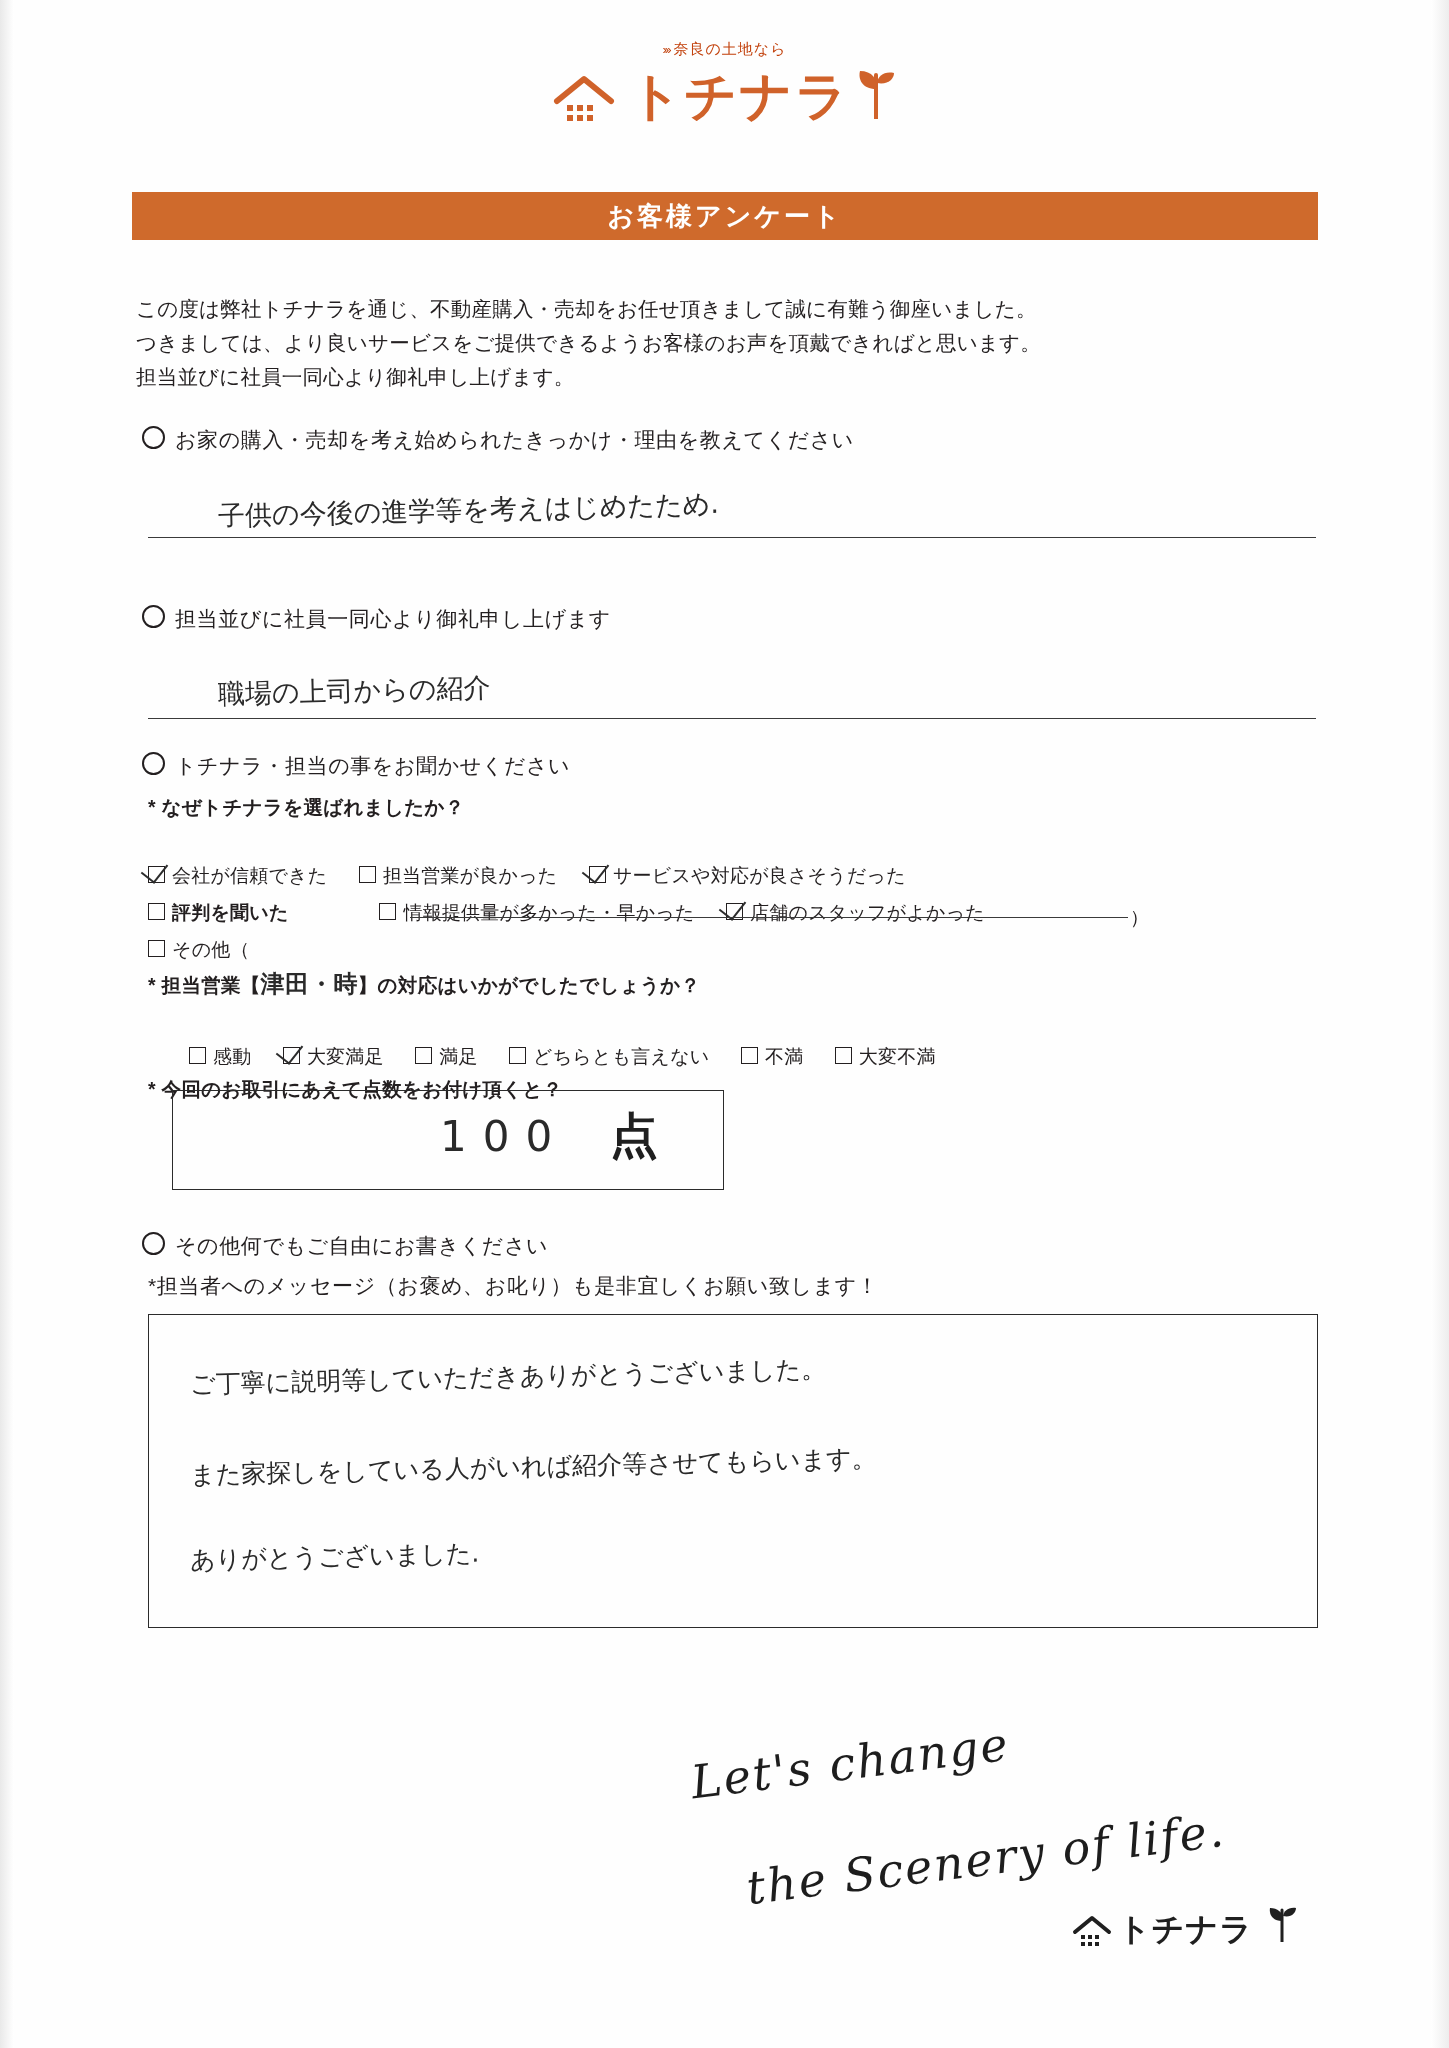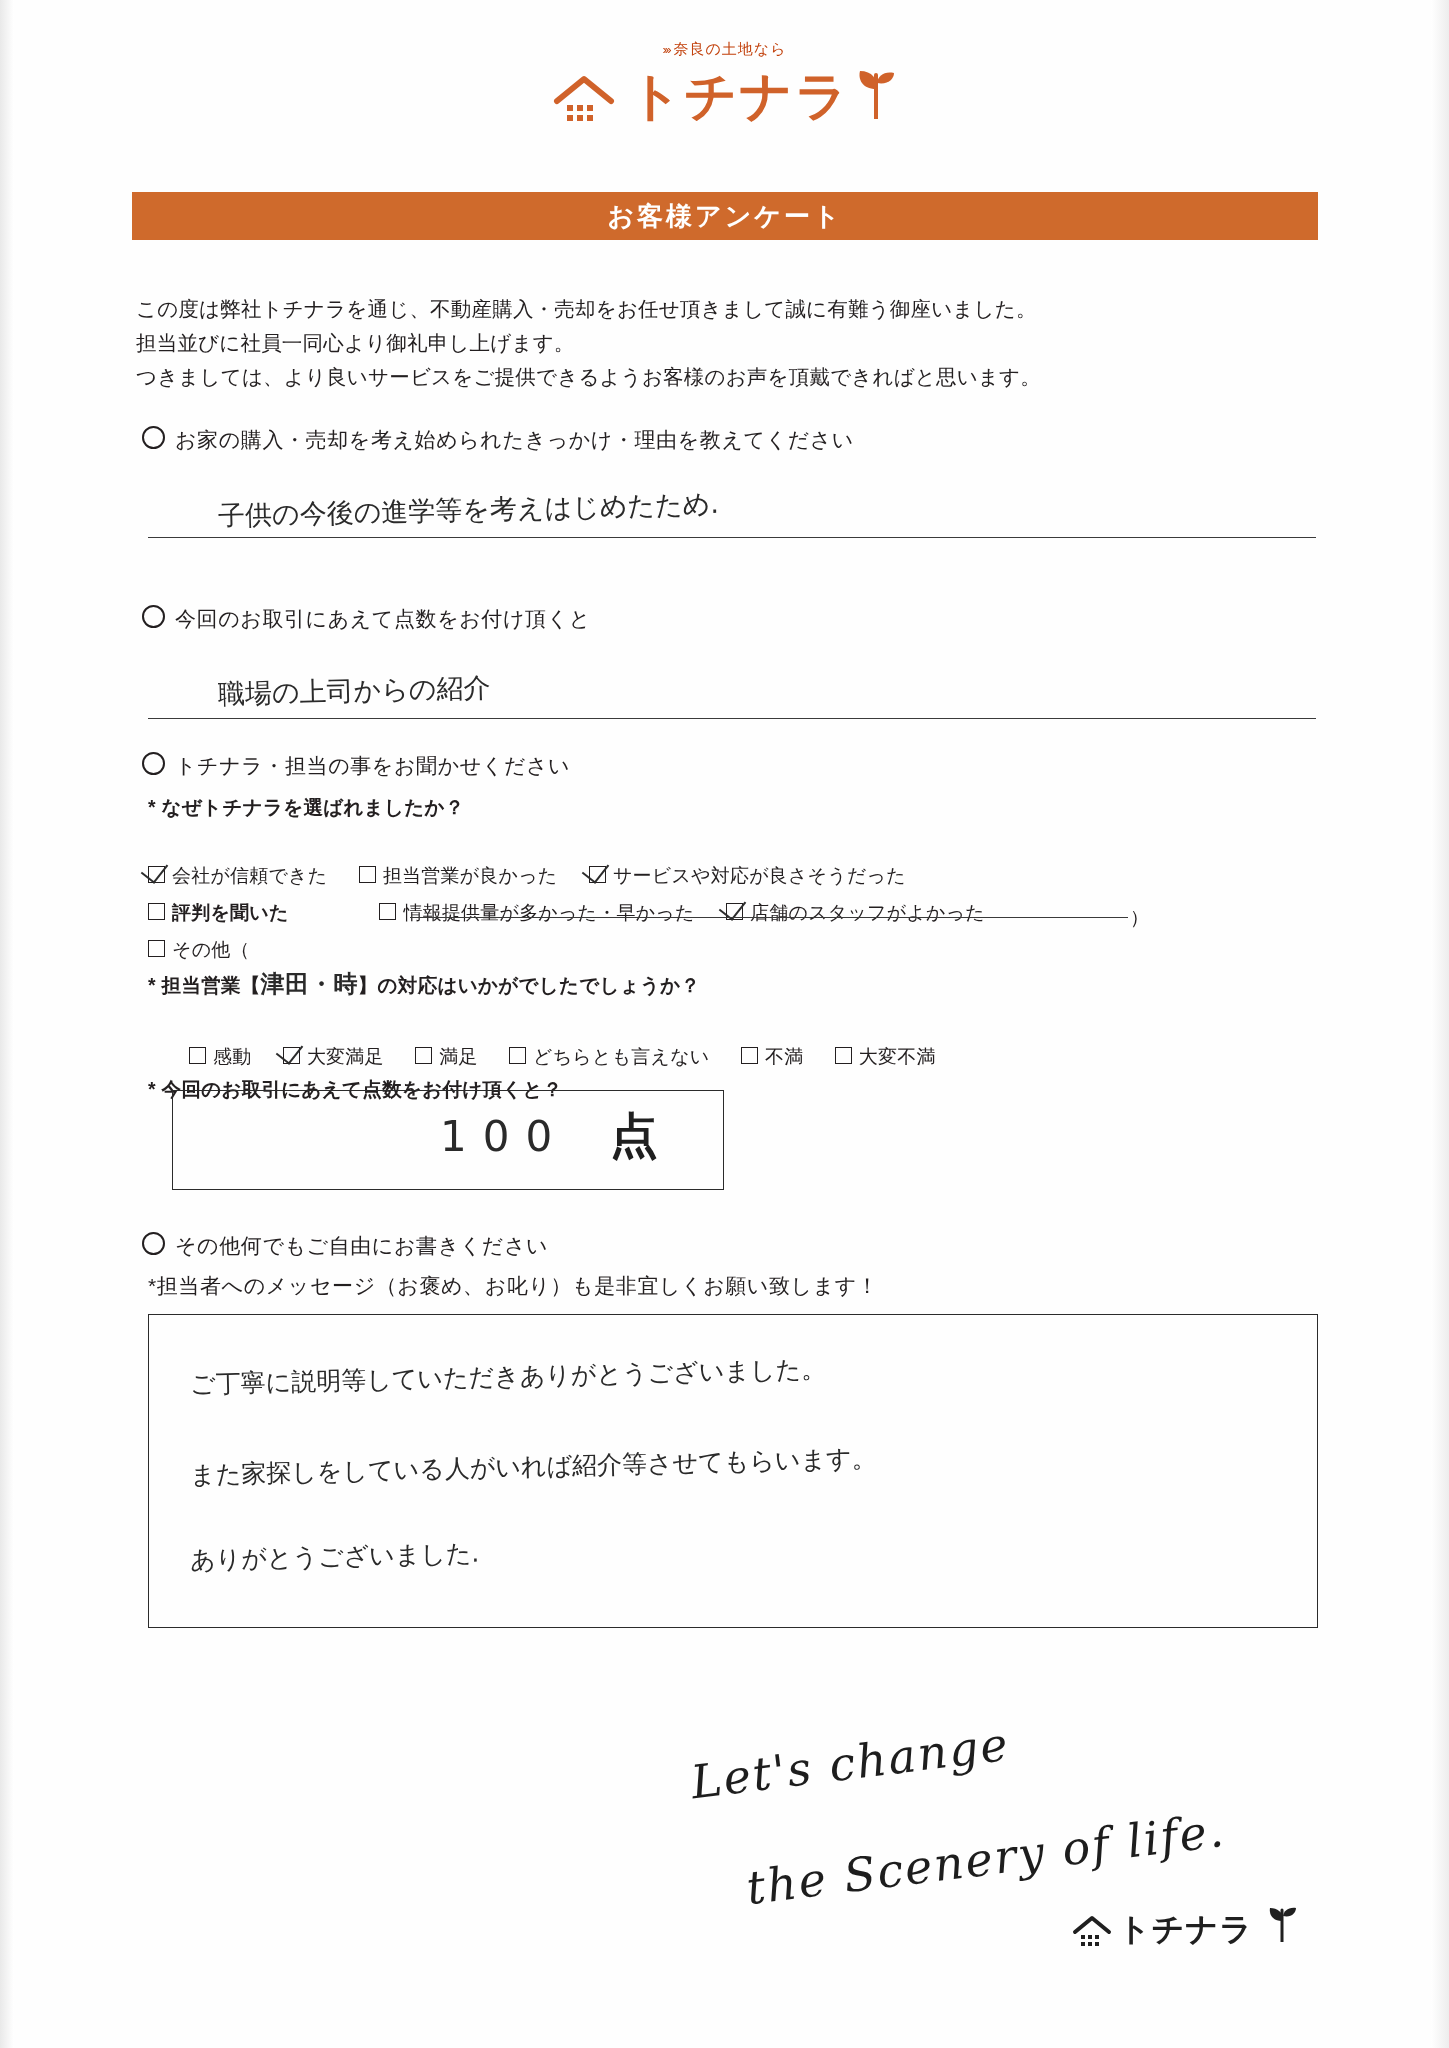--- a/index.html
+++ b/index.html
@@ -308,32 +308,32 @@
         <path d="M20 20 C6 20 2 10 4 2 C16 2 22 10 20 20 Z" fill="#d0622a"></path>
         <path d="M21 14 C32 16 38 10 38 4 C28 2 22 7 21 14 Z" fill="#d0622a"></path>
       </svg>
     </div>
   </div>
 
   <div class="title-band">お客様アンケート</div>
 
   <div class="intro">
     <div>この度は弊社トチナラを通じ、不動産購入・売却をお任せ頂きまして誠に有難う御座いました。</div>
+    <div>つきましては、より良いサービスをご提供できるようお客様のお声を頂戴できればと思います。</div>
     <div>担当並びに社員一同心より御礼申し上げます。</div>
-    <div>つきましては、より良いサービスをご提供できるようお客様のお声を頂戴できればと思います。</div>
   </div>
 
   <div class="q" style="left:142px; top:426px;">
     <span class="bullet"></span><span>お家の購入・売却を考え始められたきっかけ・理由を教えてください</span>
   </div>
   <div class="answer-line" style="left:148px; top:537px; width:1168px;"></div>
   <div class="hand hand-ink" style="left:218px; top:492px; font-size:27px;">子供の今後の進学等を考えはじめたため.</div>
 
   <div class="q" style="left:142px; top:605px;">
-    <span class="bullet"></span><span>今回のお取引にあえて点数をお付け頂くと</span>
+    <span class="bullet"></span><span>担当並びに社員一同心より御礼申し上げます</span>
   </div>
   <div class="answer-line" style="left:148px; top:718px; width:1168px;"></div>
   <div class="hand hand-ink" style="left:218px; top:673px; font-size:27px;">職場の上司からの紹介</div>
 
   <div class="q" style="left:142px; top:752px;">
     <span class="bullet"></span><span>トチナラ・担当の事をお聞かせください</span>
   </div>
 
   <div class="sub-q" style="left:148px; top:794px;">* なぜトチナラを選ばれましたか？</div>
 

